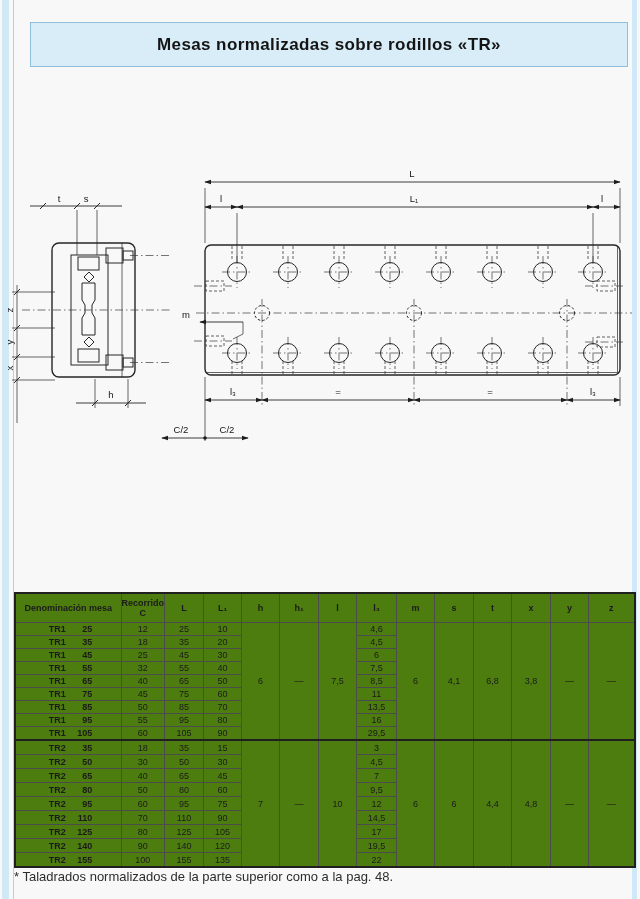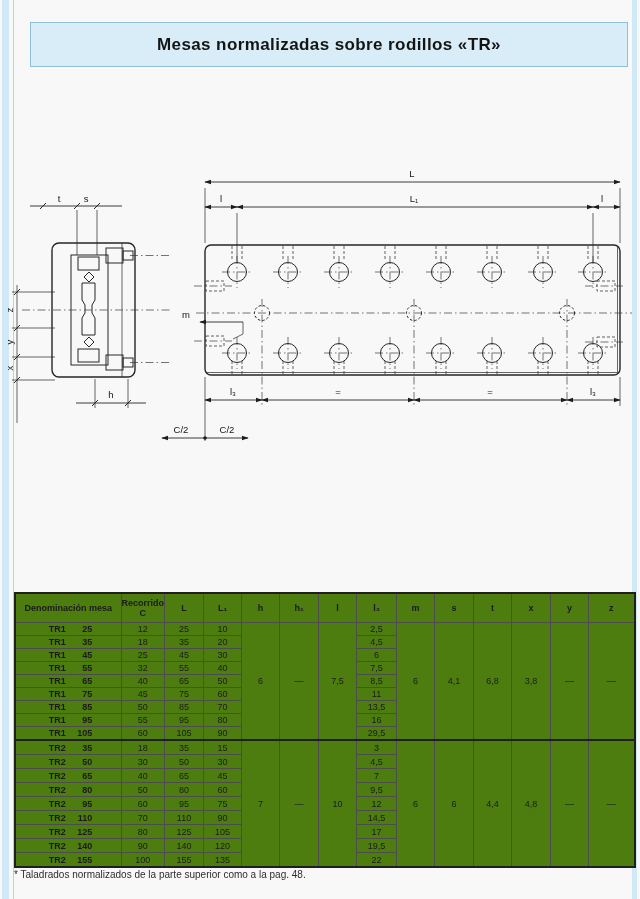--- a/index.html
+++ b/index.html
@@ -35,21 +35,21 @@
     border:1px solid #4c4c4c;font-size:9px;color:#1b1b1b;text-align:center;
     padding:0;overflow:hidden;
   }
   .spec th{height:28px;font-weight:bold;white-space:pre-line;line-height:1.15}
   .spec tbody.g1 td{height:12px}
   .spec tbody.g2 td{height:13px}
   .spec tbody.g2 tr:first-child td{border-top:2px solid #1f1f1f}
   td.mesa{font-weight:bold}
   td.mesa .mp{display:inline-block;width:26px;text-align:center}
   td.mesa .mn{display:inline-block;width:22px;text-align:right}
-  .footnote{position:absolute;left:14px;top:869px;font-size:10px;color:#2d2d2d}
+  .footnote{position:absolute;left:14px;top:869px;font-size:13px;color:#2d2d2d}
 </style>
 </head>
 <body>
 
 <div class="strip-left"></div>
 <div class="strip-right"></div>
 <div class="vline"></div>
 
 <div class="header-box">
   <h1>Mesas normalizadas sobre rodillos «TR»</h1>
@@ -293,21 +293,21 @@
     </thead>
 <tbody class="g1">
       <tr>
         <td class="mesa"><span class="mp">TR1</span><span class="mn">25</span></td>
         <td>12</td>
         <td>25</td>
         <td>10</td>
         <td rowspan="9">6</td>
         <td rowspan="9">—</td>
         <td rowspan="9">7,5</td>
-        <td>2,5</td>
+        <td>4,6</td>
         <td rowspan="9">6</td>
         <td rowspan="9">4,1</td>
         <td rowspan="9">6,8</td>
         <td rowspan="9">3,8</td>
         <td rowspan="9">—</td>
         <td rowspan="9">—</td>
       </tr>
       <tr>
         <td class="mesa"><span class="mp">TR1</span><span class="mn">35</span></td>
         <td>18</td>

